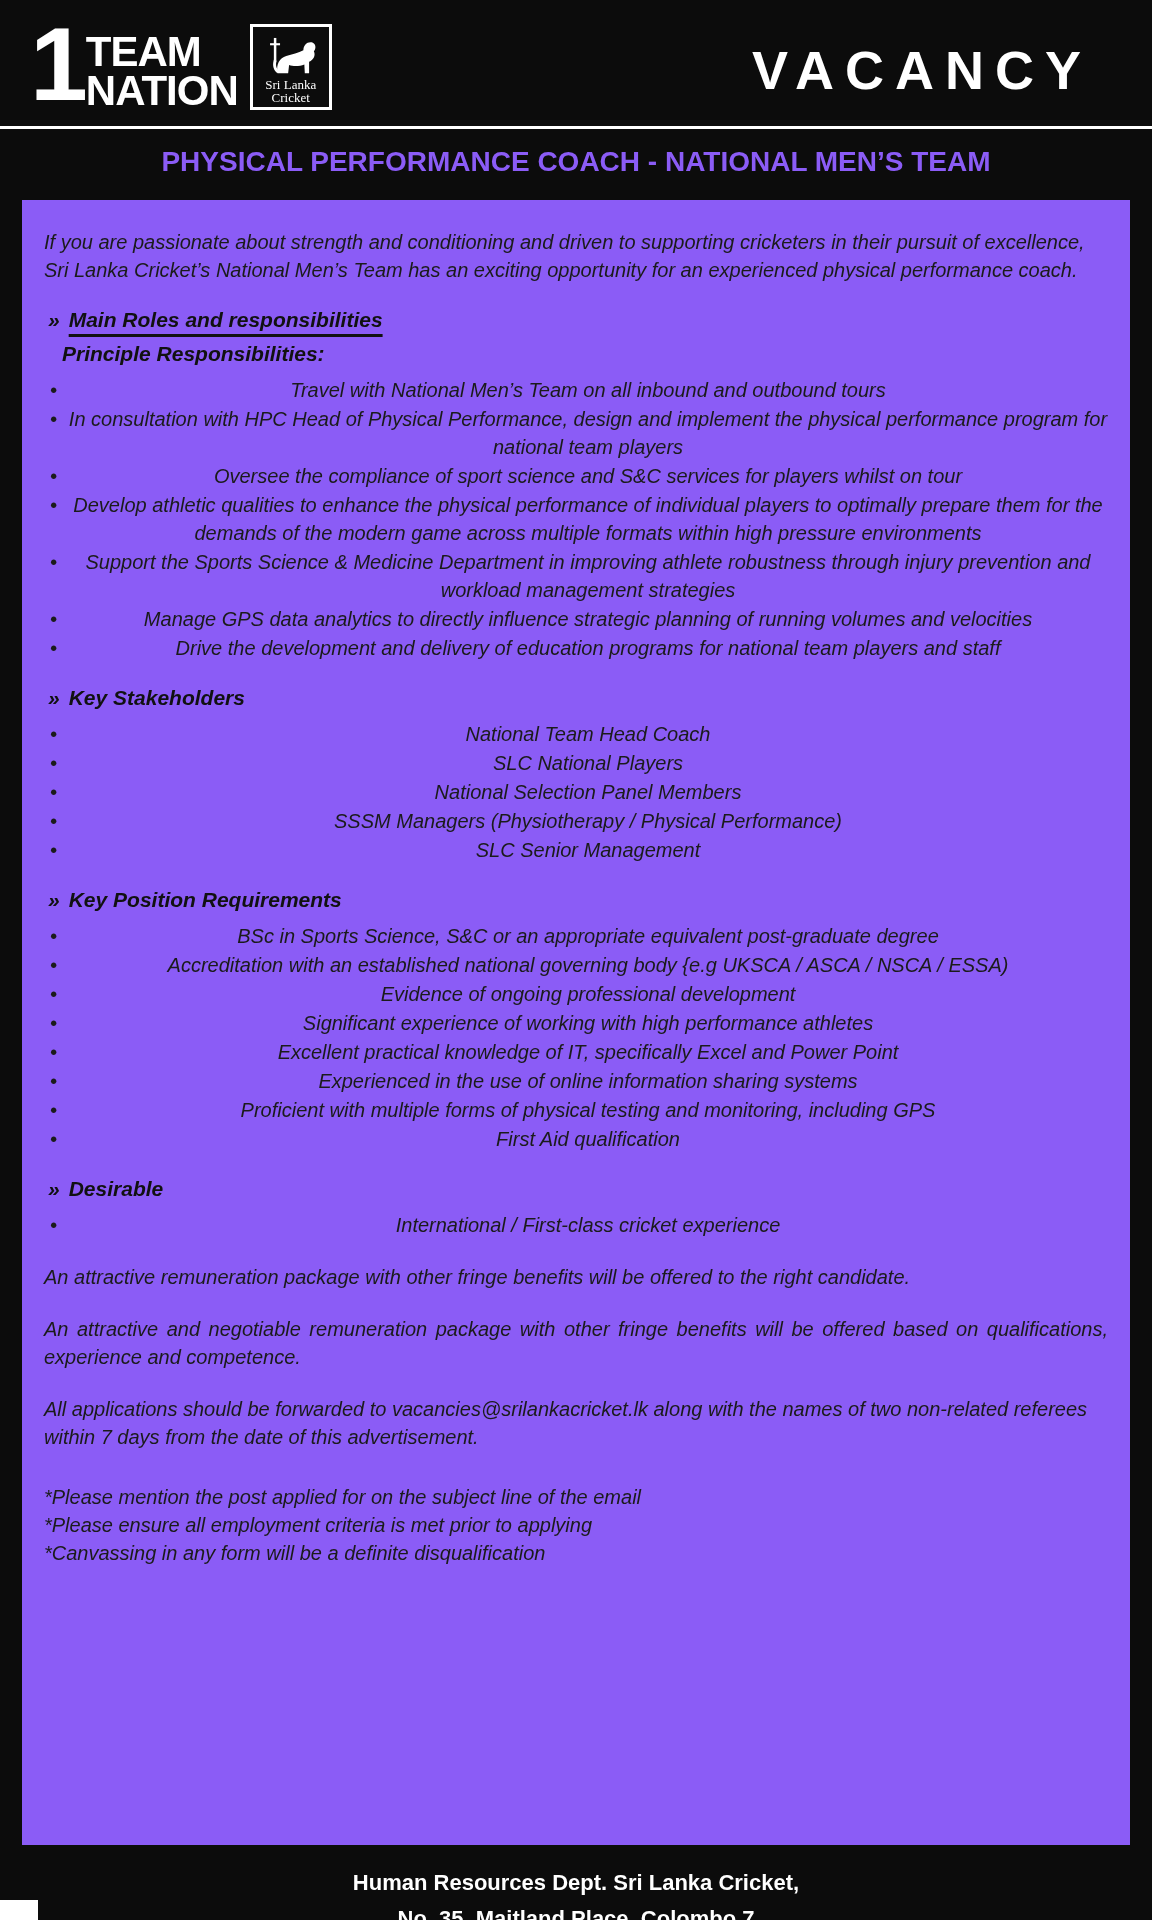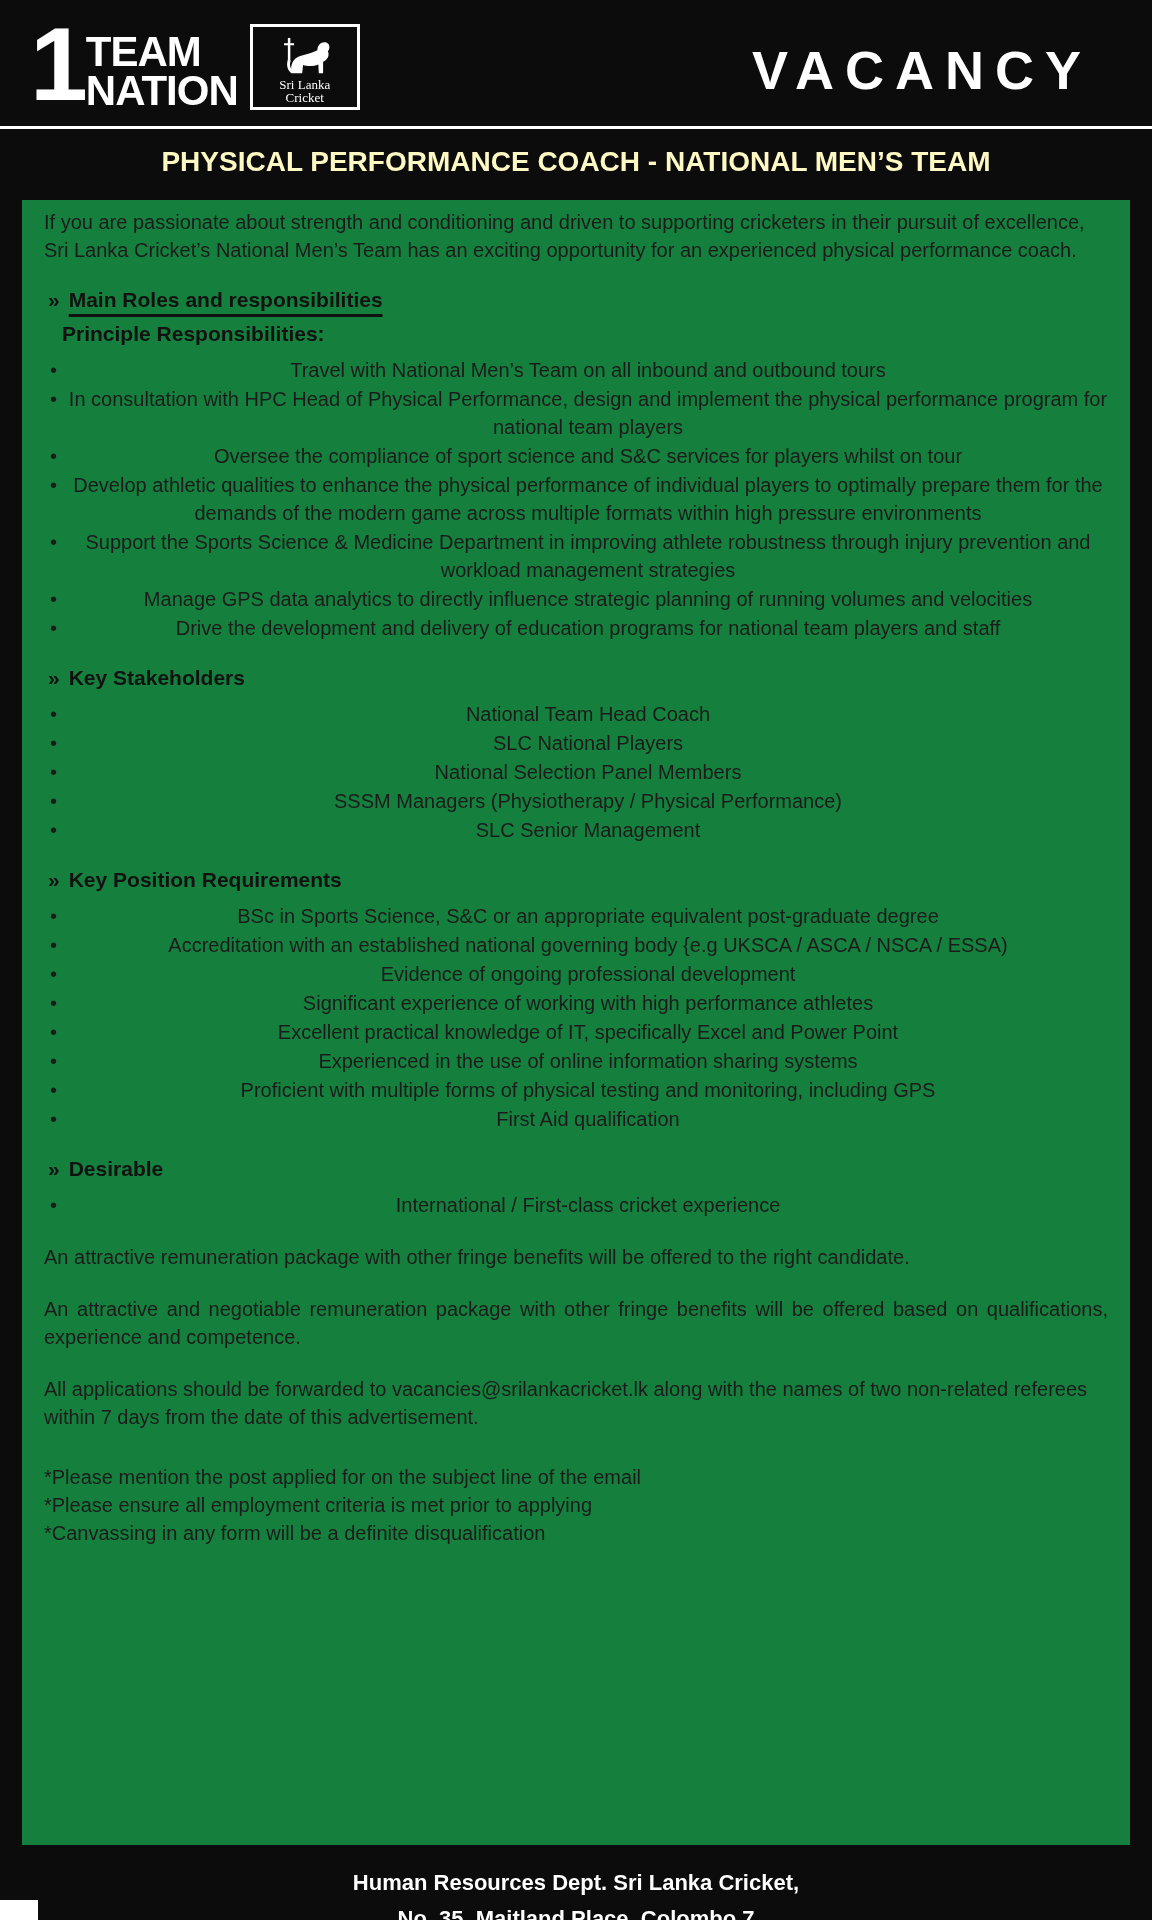--- a/index.html
+++ b/index.html
@@ -21,42 +21,42 @@
   .brand{display:flex;align-items:center;}
   .numeral{
     font-size:104px;font-weight:bold;line-height:0.82;
     letter-spacing:-4px;margin-top:-4px;
   }
   .brand-words{display:flex;flex-direction:column;margin-left:2px;margin-top:10px;}
   .brand-words span{
     font-size:42px;font-weight:bold;line-height:0.92;letter-spacing:-1px;
   }
   .badge{
-    width:110px;height:86px;border:3px solid #fff;box-sizing:border-box;
+    width:82px;height:86px;border:3px solid #fff;box-sizing:border-box;
     margin-left:12px;display:flex;flex-direction:column;align-items:center;
     justify-content:flex-end;padding-bottom:3px;background:#0c0c0c;
   }
   .badge svg{display:block;margin-bottom:1px;}
   .badge-text{display:flex;flex-direction:column;align-items:center;
     font-family:"Liberation Serif","DejaVu Serif",serif;
     font-size:13px;line-height:1.02;color:#fff;}
   .vacancy{
     font-size:54px;font-weight:bold;letter-spacing:11px;
     margin-top:6px;white-space:nowrap;
   }
   
   .rule{height:3px;background:#fff;flex:0 0 auto;}
   .title-band{flex:0 0 auto;text-align:center;padding:17px 0 22px;}
   .title-band h1{
-    margin:0;color:#fef9c3;font-size:28px;font-weight:bold;letter-spacing:0px;
+    margin:0;color:#8b5cf6;font-size:28px;font-weight:bold;letter-spacing:0px;
   }
   
   .panel{
-    flex:1 1 auto;margin:0 22px;background:#15803d;color:#1b1b1b;
-    padding:4px 14px 10px;box-sizing:border-box;overflow:hidden;
+    flex:1 1 auto;margin:0 22px;background:#8b5cf6;color:#1b1b1b;
+    padding:24px 14px 10px;box-sizing:border-box;overflow:hidden;font-style:italic;
   }
   .intro{font-size:20px;line-height:28px;margin:4px 8px 24px;}
   .sec-h{
     font-size:21px;font-weight:bold;margin:24px 0 10px 12px;color:#111;
   }
   .chev{margin-right:9px;}
   .u{text-decoration:underline;text-underline-offset:7px;text-decoration-thickness:2.5px;}
   .sub-h{font-size:21px;font-weight:bold;margin:2px 0 10px 26px;color:#111;}
   ul.bullets{list-style:none;margin:0 0 6px;padding:0 8px;}
   ul.bullets li{

